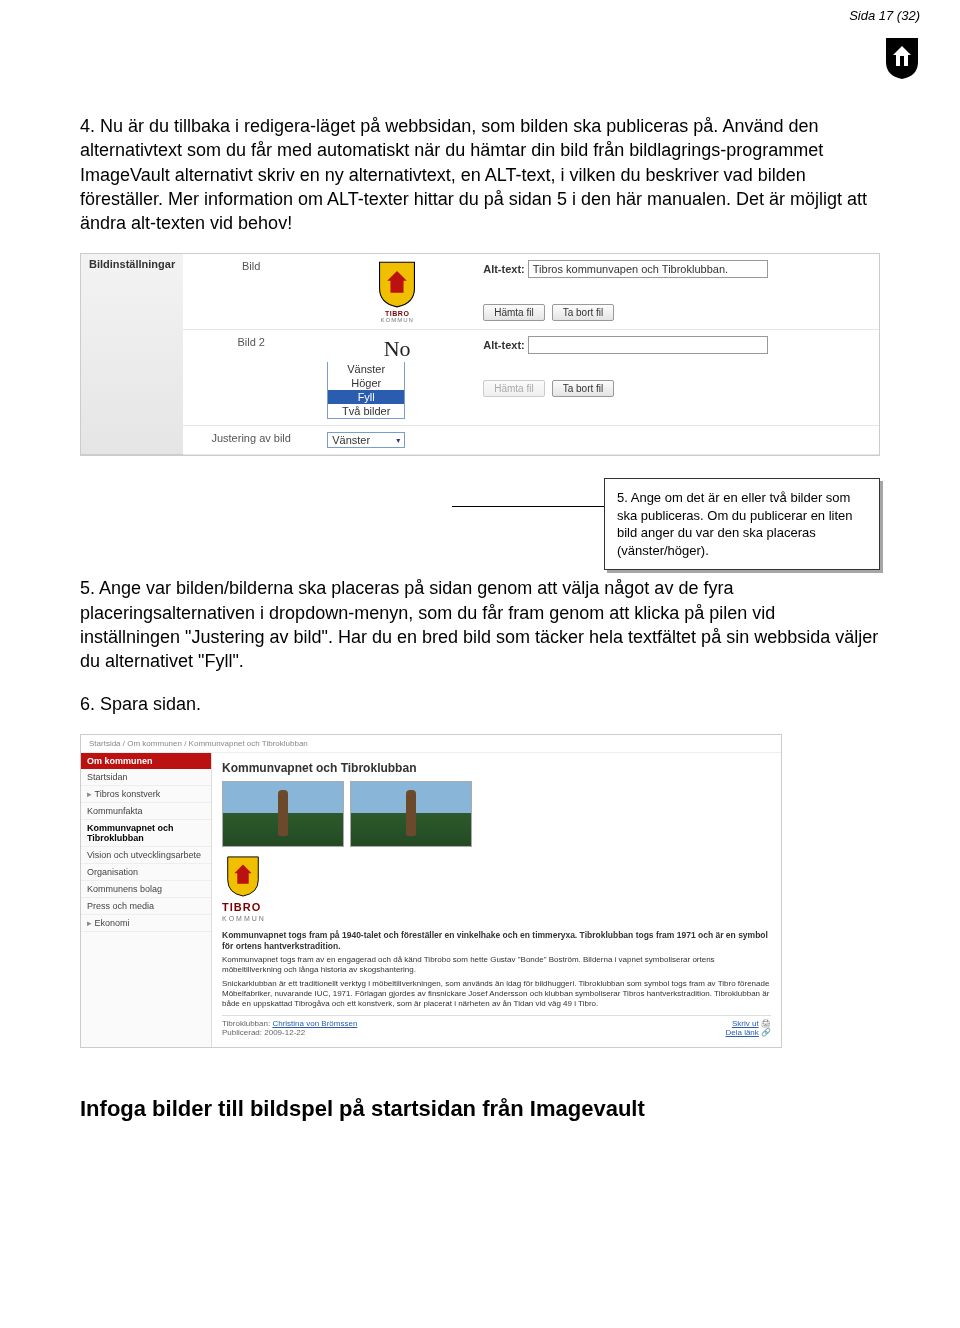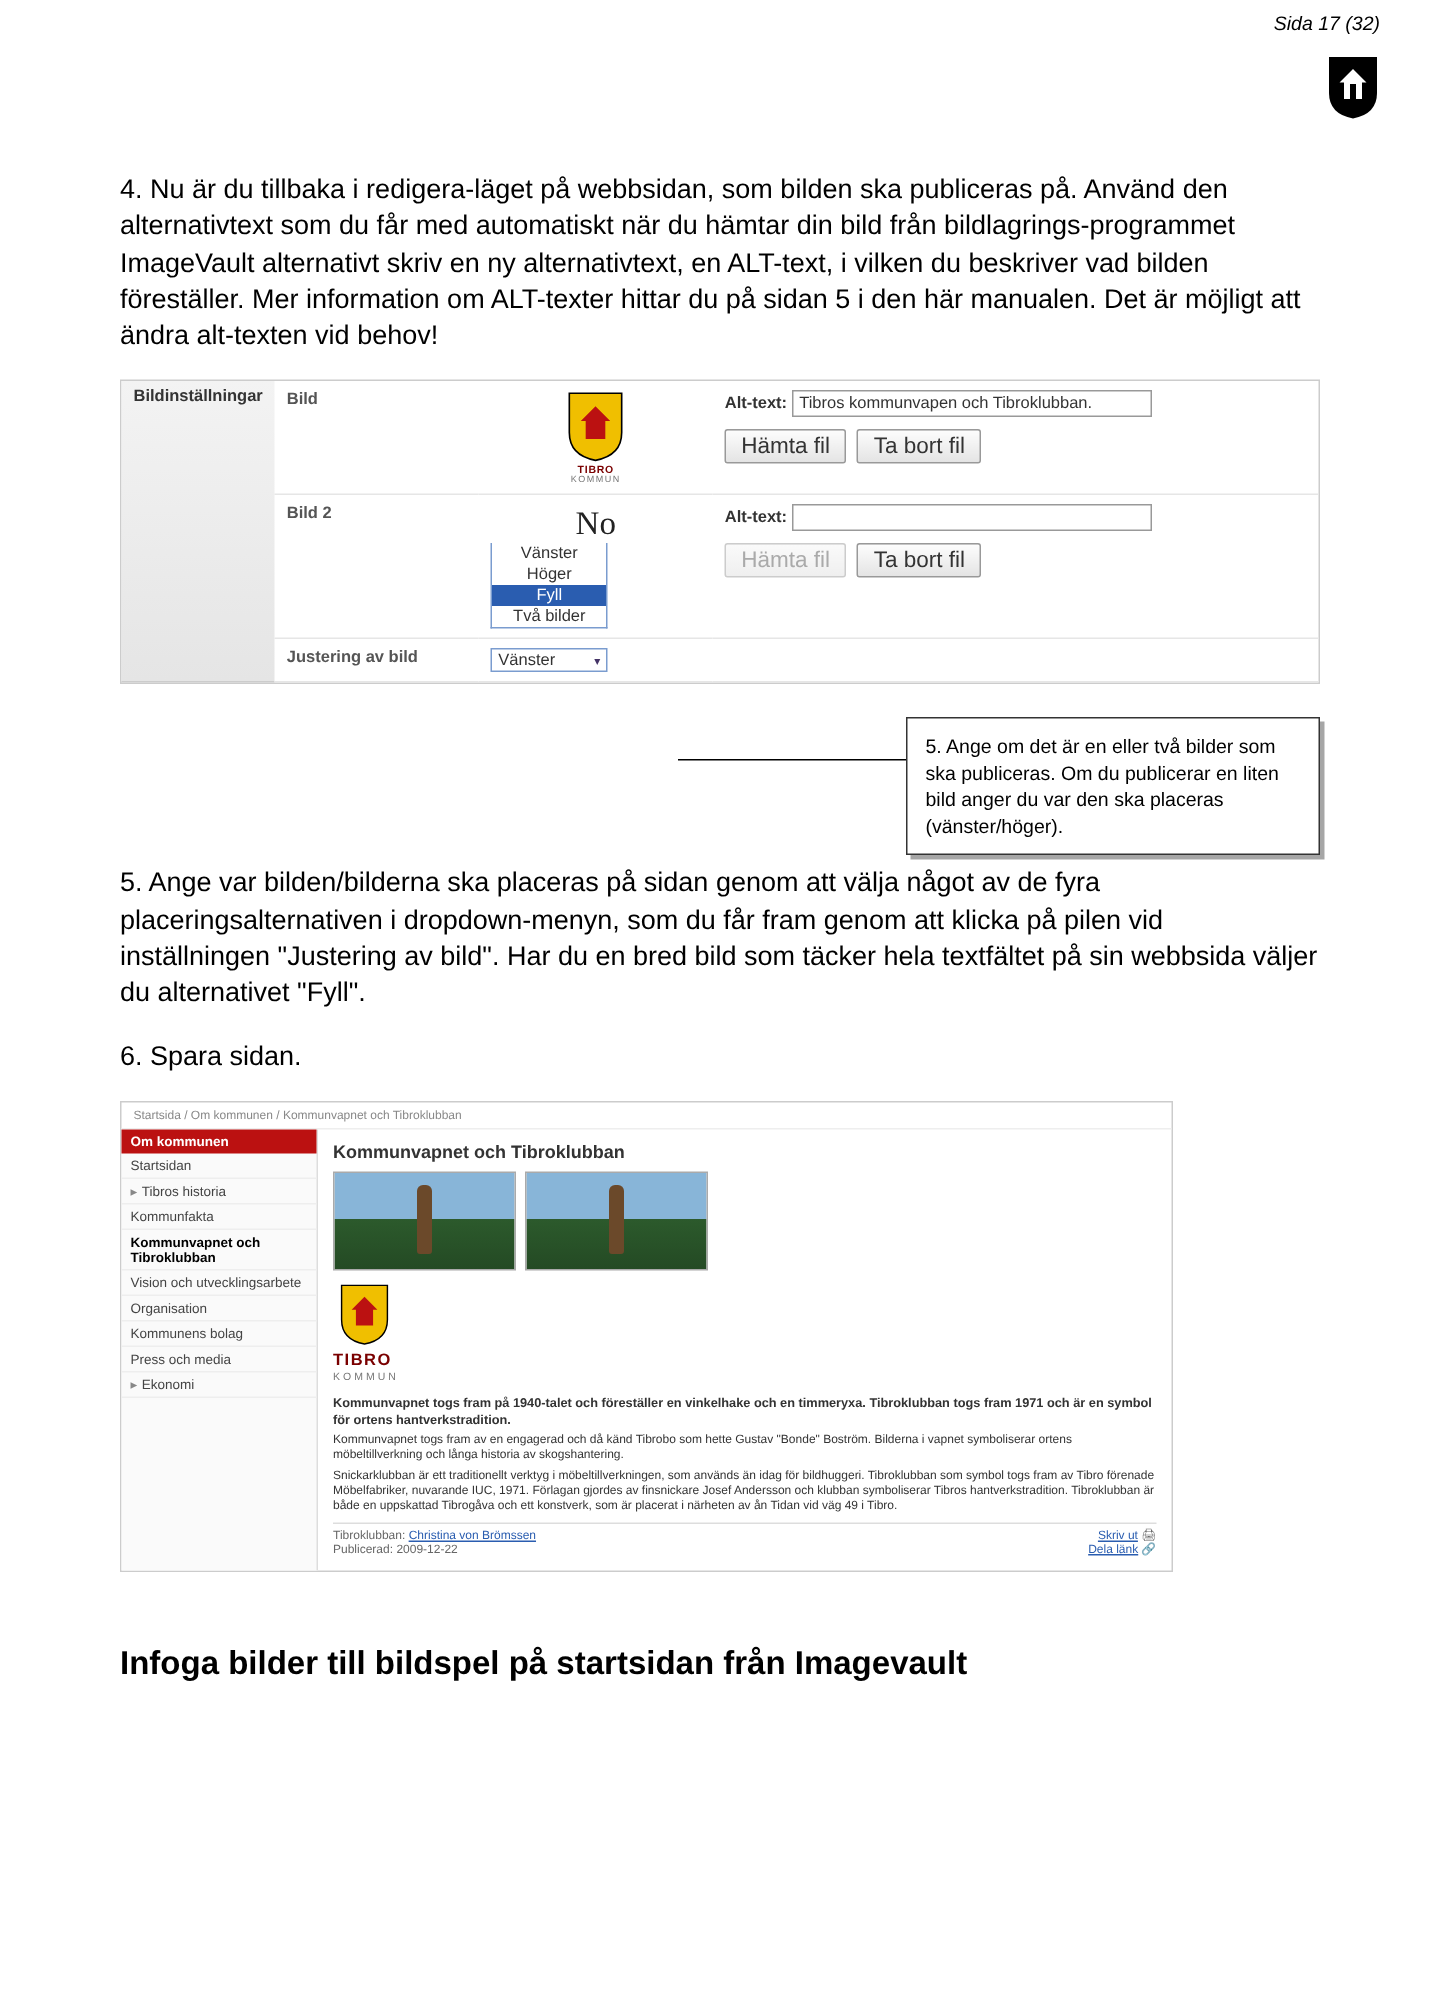--- a/index.html
+++ b/index.html
@@ -46,37 +46,38 @@
     flex-direction: row;
   }
   .panel1-header {
     background: linear-gradient(#f3f3f3,#e5e5e5);
     border-bottom: 1px solid #ccc;
     padding: 4px 8px;
     font-weight: bold;
   }
   .panel1 table { border-collapse: collapse; width: 100%; }
   .panel1 td { padding: 6px 8px; vertical-align: top; border-bottom: 1px solid #e6e6e6; }
-  .panel1 .labelcol { width: 120px; color:#555; font-weight: bold; }
+  .panel1 .labelcol { width: 120px; color:#555; font-weight: normal; text-align: center; }
   .panel1 .imgcell { width: 140px; text-align:center; }
   .thumb-crest {
     width: 48px; height: 48px; margin: 0 auto 2px auto;
     display:flex;align-items:center;justify-content:center;
   }
   .thumb-crest svg{width:100%;height:100%}
   .tibro-label{font-size:7px;letter-spacing:0.5px;font-weight:bold;color:#7a0000;}
   .tibro-sub{font-size:6px;color:#777;letter-spacing:1px;}
   .btn {
     display:inline-block;
     border:1px solid #999;
     background:linear-gradient(#fdfdfd,#e4e4e4);
-    font-size:15px;
+    font-size:10px;
     padding:2px 10px;
     border-radius:2px;
     margin-right:4px;
+    margin-top:18px;
   }
   .btn.ghost{color:#aaa;border-color:#ccc;background:linear-gradient(#fafafa,#efefef);}
   .txt {
     border:1px solid #999;
     background:#fff;
     font-size:11px;
     padding:2px 4px;
     width:230px;
     display:inline-block;
   }
@@ -242,21 +243,21 @@
   <p class="body-text" style="margin-top:120px;">5. Ange var bilden/bilderna ska placeras på sidan genom att välja något av de fyra placeringsalternativen i dropdown-menyn, som du får fram genom att klicka på pilen vid inställningen "Justering av bild". Har du en bred bild som täcker hela textfältet på sin webbsida väljer du alternativet "Fyll".</p>
   <p class="body-text">6. Spara sidan.</p>
 
   <div class="preview">
     <div class="bc">Startsida / Om kommunen / Kommunvapnet och Tibroklubban</div>
     <div class="content">
       <div class="side">
         <div class="side-hd">Om kommunen</div>
         <ul>
           <li>Startsidan</li>
-          <li><span class="exp">▸</span><span>Tibros historia</span></li>
+          <li><span class="exp">▸</span><span>Tibros konstverk</span></li>
           <li>Kommunfakta</li>
           <li class="active">Kommunvapnet och Tibroklubban</li>
           <li>Vision och utvecklingsarbete</li>
           <li>Organisation</li>
           <li>Kommunens bolag</li>
           <li>Press och media</li>
           <li><span class="exp">▸</span><span>Ekonomi</span></li>
         </ul>
       </div>
       <div class="main">

